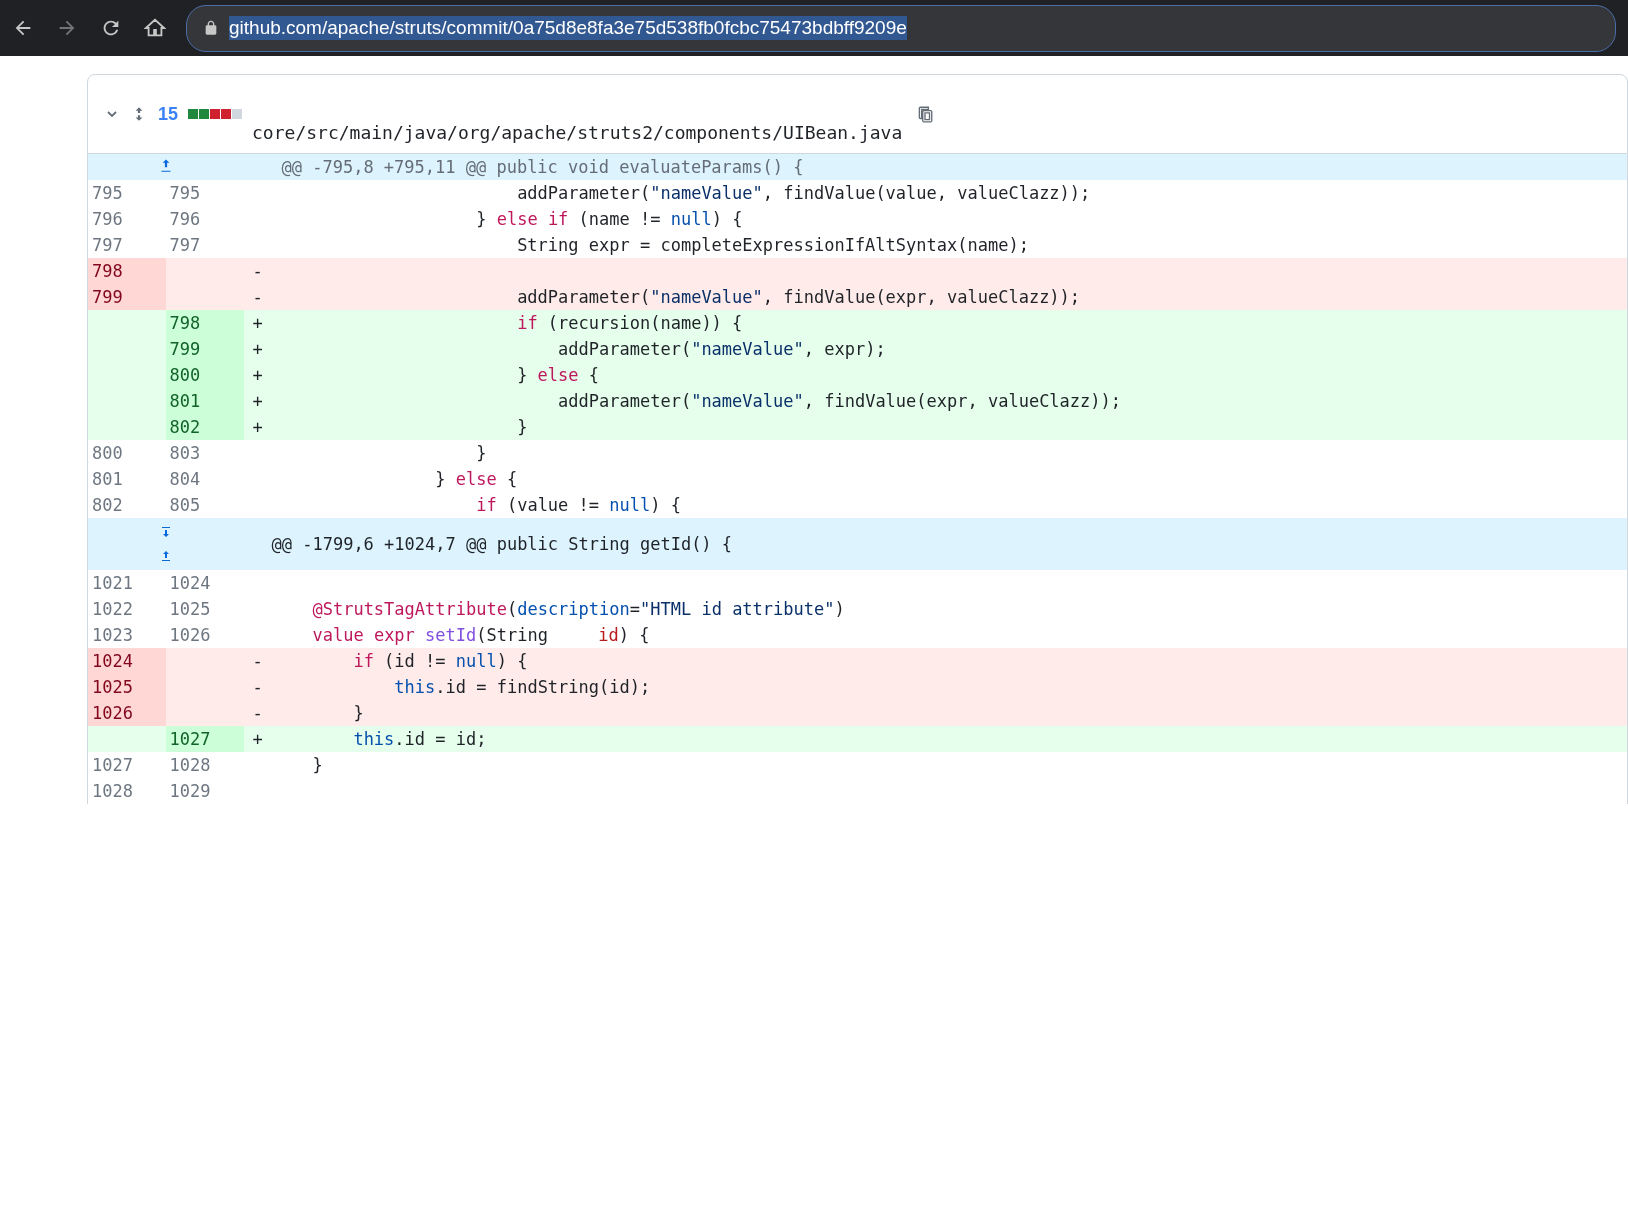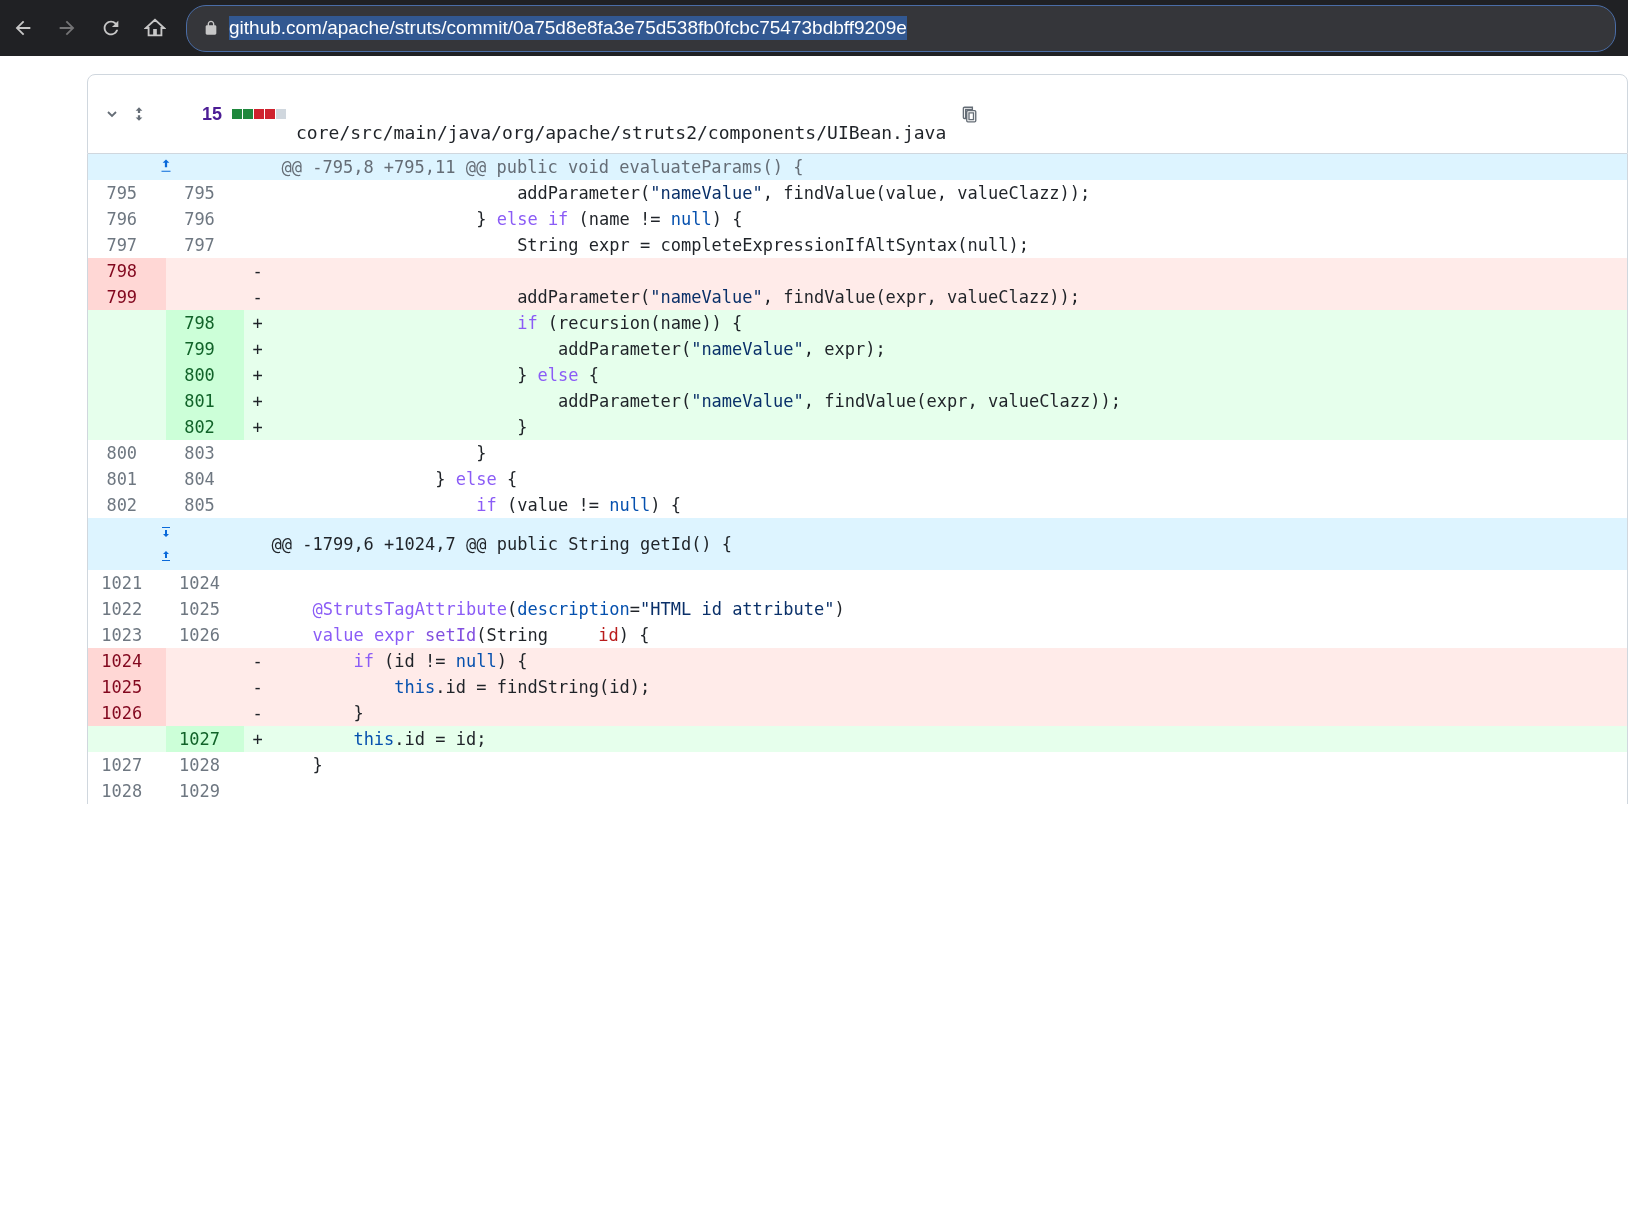--- a/index.html
+++ b/index.html
@@ -45,21 +45,21 @@
       align-items: center;
       padding: 10px 16px;
       gap: 10px;
       border: 1px solid #d0d7de;
       border-radius: 8px 8px 0 0;
       background: #fff;
       margin-top: 18px;
     }
     .chevron { cursor: pointer; }
     .expand-icon { cursor: pointer; fill: #656d76; }
-    .change-count { font-weight: 600; font-size: 18px; color: #4c1d95; margin-left: 44px; }
+    .change-count { font-weight: 600; font-size: 18px; color: #3b82f6; }
     .diff-squares { display: flex; gap: 1px; }
     .sq { width: 10px; height: 10px; display: inline-block; }
     .sq.add { background: #1f883d; }
     .sq.del { background: #cf222e; }
     .sq.neutral { background: #d0d7de; }
     .file-path { font-size: 18px; color: #1f2328; font-family: ui-monospace, SFMono-Regular, "SF Mono", Menlo, monospace; margin-top: 37px; }
     .copy-icon { cursor: pointer; fill: #656d76; margin-left: 4px; }
     
     .diff-table {
       border-collapse: collapse;
@@ -67,21 +67,21 @@
       font-family: ui-monospace, SFMono-Regular, "SF Mono", Menlo, Consolas, monospace;
       font-size: 17px;
       border-left: 1px solid #d0d7de;
       border-right: 1px solid #d0d7de;
       tab-size: 4;
     }
     .diff-table tr { height: 26px; }
     .ln-cell {
       width: 78px;
       min-width: 78px;
-      text-align: center;
+      text-align: left;
       padding: 0 14px 0 4px;
       color: #6e7781;
       vertical-align: middle;
       user-select: none;
     }
     .marker-cell {
       width: 28px;
       text-align: center;
       color: #1f2328;
       vertical-align: middle;
@@ -107,21 +107,21 @@
     .hunk-icon { fill: #0969da; }
     
     .del-row td { background: #ffebe9; }
     .del-row .ln-cell { background: #ffd7d5; color: #82071e; }
     .del-row .ln-cell.empty { background: #ffebe9; }
     
     .add-row td { background: #e6ffec; }
     .add-row .ln-cell { background: #ccffd8; color: #116329; }
     .add-row .ln-cell.empty { background: #e6ffec; }
     
-    .k-red { color: #8b5cf6; }
+    .k-red { color: #be185d; }
     .k-blue { color: #0550ae; }
     .k-purple { color: #8250df; }
     .k-navy { color: #0a3069; }
     .k-orange { color: #b91c1c; margin-left: 40px; }
     
     .expand-mid-row td { background: #ddf4ff; }
     .expand-mid-cell {
       background: #ddf4ff;
       text-align: center;
       padding: 2px 0;
@@ -198,21 +198,21 @@
     <tr>
       <td class="ln-cell">796</td>
       <td class="ln-cell">796</td>
       <td class="marker-cell"></td>
       <td class="code-cell">                    } <span class="k-red">else</span> <span class="k-red">if</span> (name != <span class="k-blue">null</span>) {</td>
     </tr>
     <tr>
       <td class="ln-cell">797</td>
       <td class="ln-cell">797</td>
       <td class="marker-cell"></td>
-      <td class="code-cell">                        String expr = completeExpressionIfAltSyntax(null);</td>
+      <td class="code-cell">                        String expr = completeExpressionIfAltSyntax(name);</td>
     </tr>
     <tr class="del-row">
       <td class="ln-cell">798</td>
       <td class="ln-cell empty"></td>
       <td class="marker-cell">-</td>
       <td class="code-cell"></td>
     </tr>
     <tr class="del-row">
       <td class="ln-cell">799</td>
       <td class="ln-cell empty"></td>

